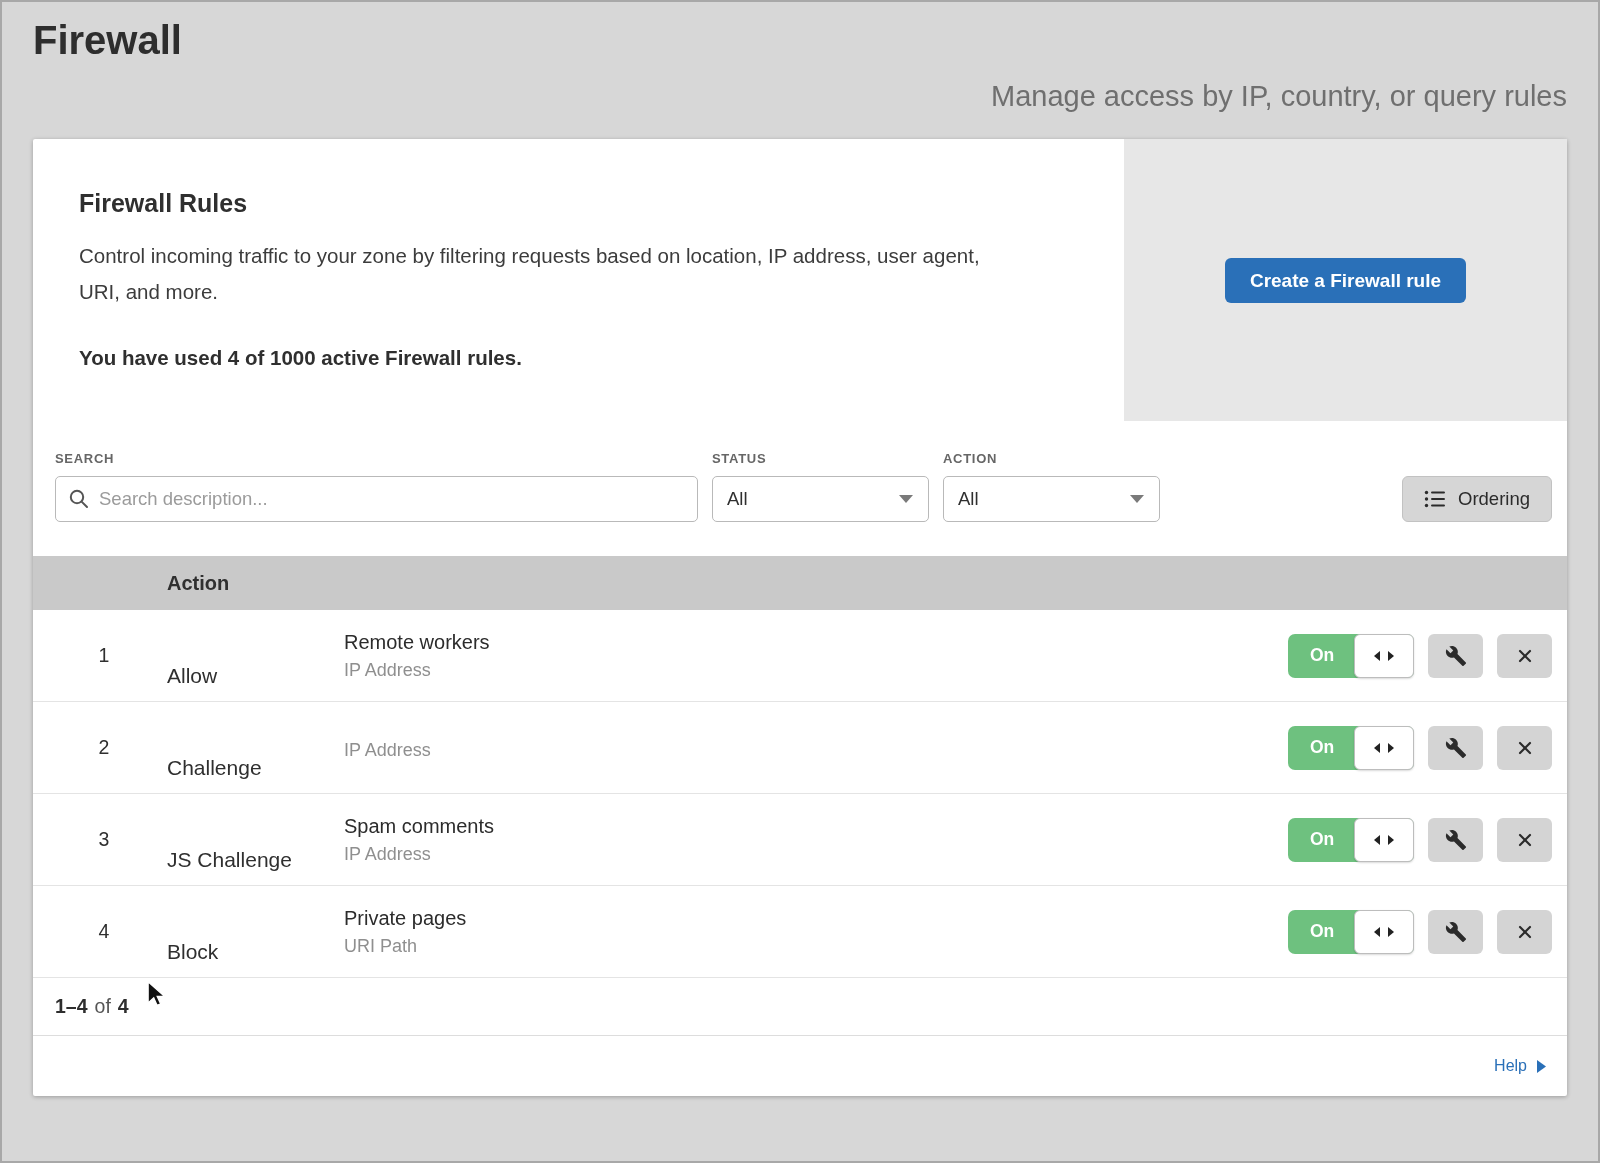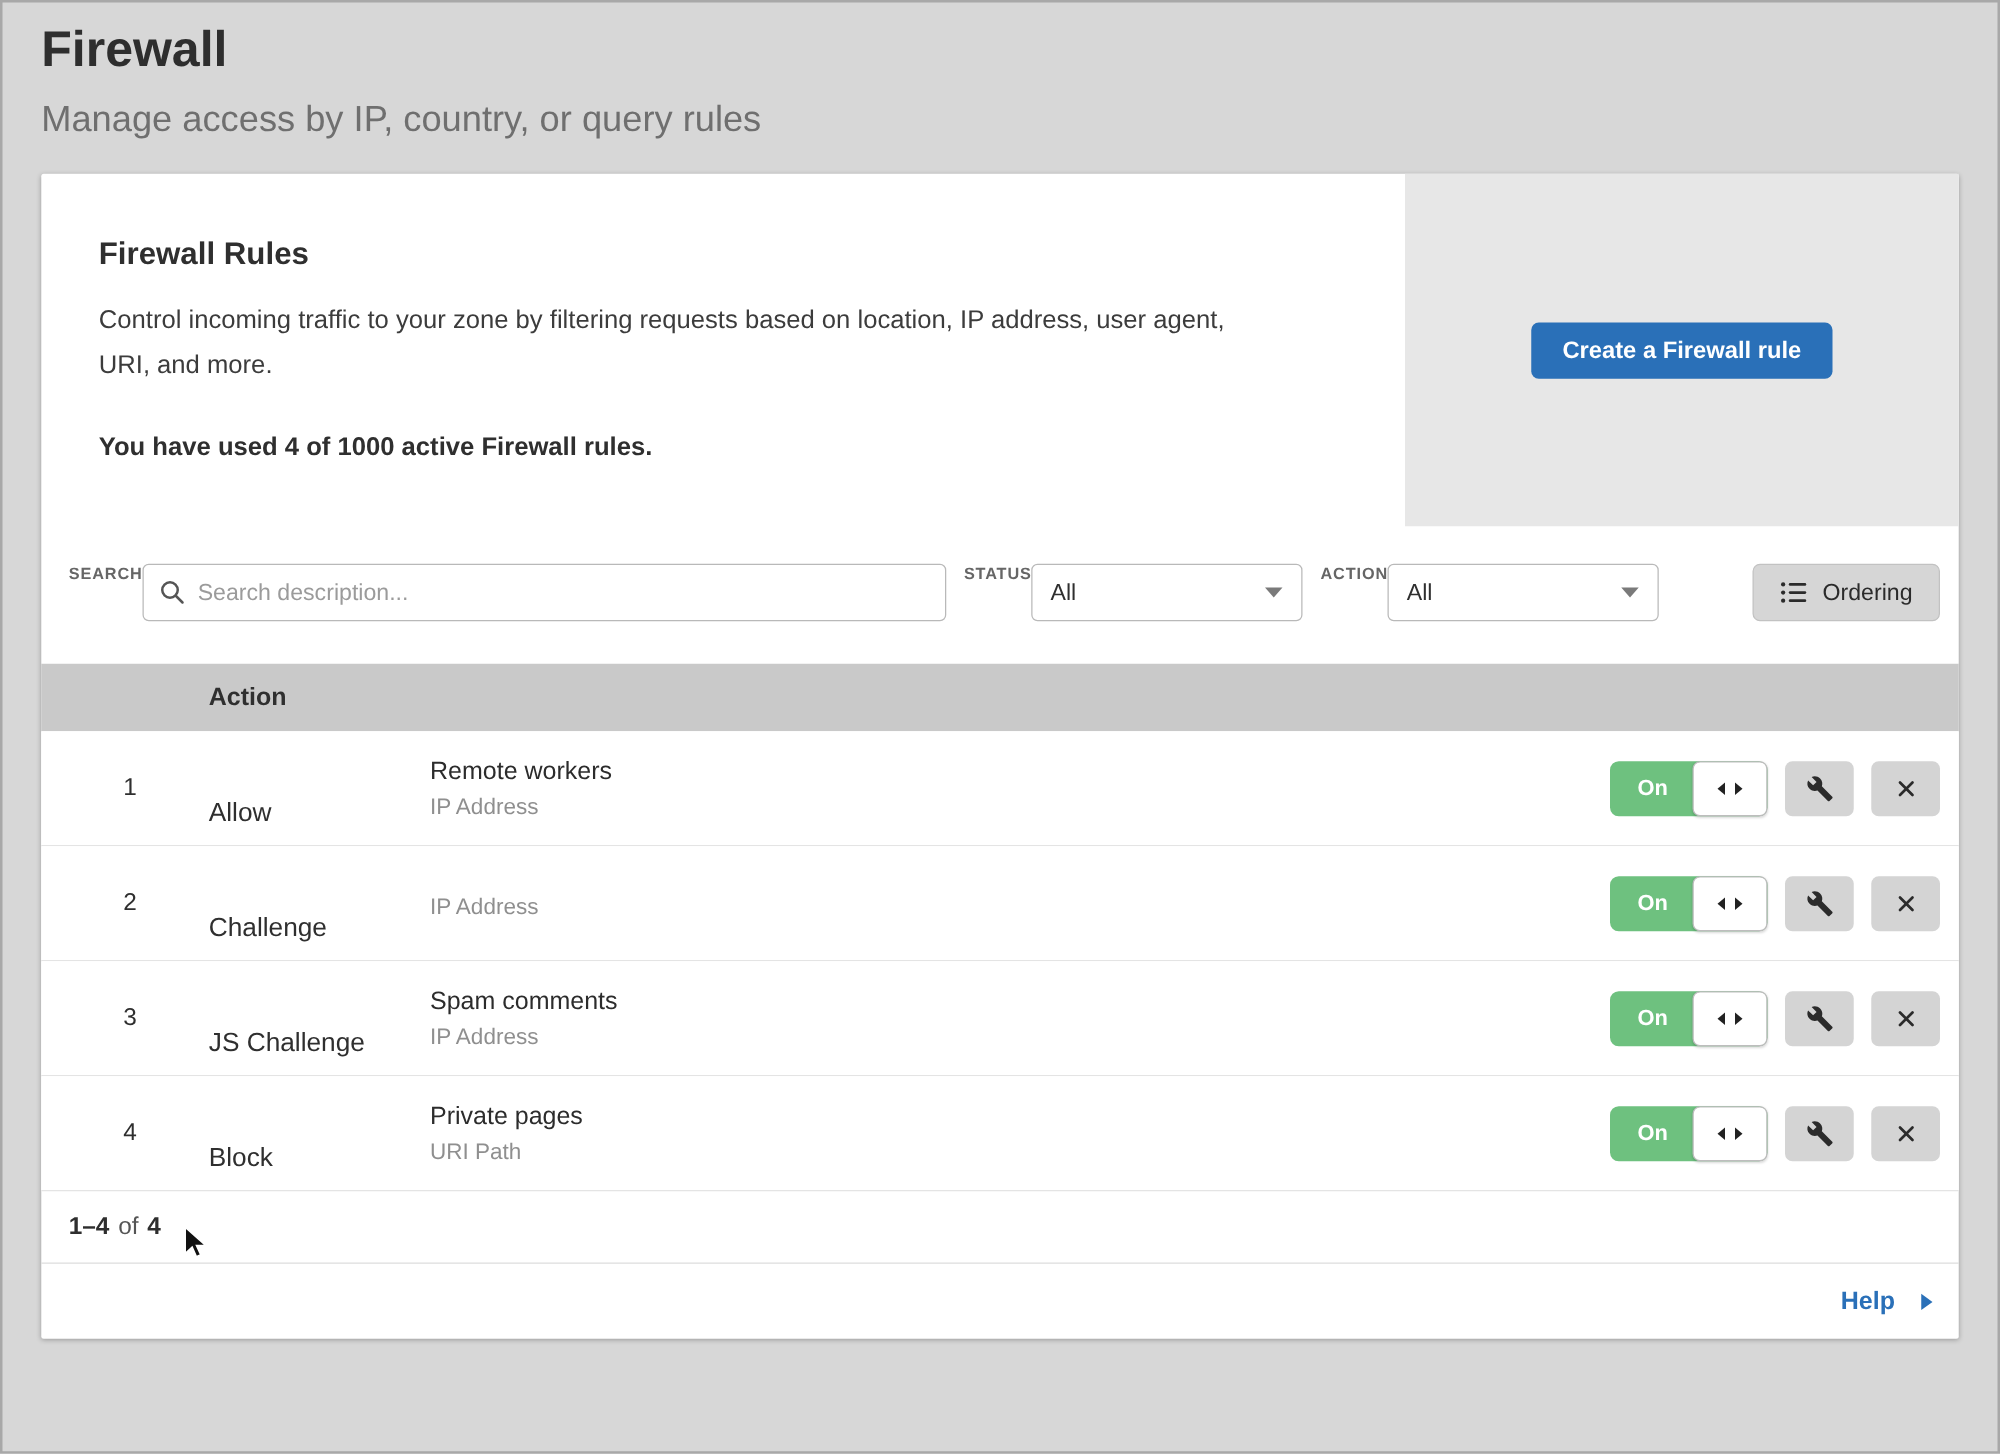--- a/index.html
+++ b/index.html
@@ -6,40 +6,40 @@
   body { margin: 0; background: #c4c4c4; }
   .screen {
     width: 1600px; height: 1163px; position: relative; overflow: hidden;
     background: #d7d7d7;
     box-shadow: inset 0 0 0 2px #a8a8a8;
     font-family: "Liberation Sans", "DejaVu Sans", sans-serif;
     color: #333;
   }
   .page { padding: 10px 33px 0; }
   .page-title { font-size: 40px; font-weight: bold; color: #2e2e2e; margin: 8px 0 0; }
-  .page-subtitle { font-size: 29px; color: #6f6f6f; font-weight: normal; margin: 17px 0 26px; }
+  .page-subtitle { font-size: 29px; color: #6f6f6f; font-weight: normal; margin: 17px 0 26px; text-align: right; }
 
   .card { background: #fff; border-radius: 2px; box-shadow: 0 1px 4px rgba(0,0,0,0.28); }
 
   
   .intro { display: flex; min-height: 282px; }
   .intro-left { flex: 1; padding: 50px 40px 40px 46px; }
   .intro-heading { font-size: 25px; font-weight: bold; color: #2f2f2f; margin: 0; }
   .intro-description { font-size: 20.5px; line-height: 1.76; color: #3c3c3c; margin: 20px 0 0; max-width: 945px; }
   .usage { font-size: 20.5px; font-weight: bold; color: #2f2f2f; margin-top: 36px; }
   .intro-right { width: 443px; background: #e7e7e7; display: flex; align-items: center; justify-content: center; }
   .create-btn {
     background: #2a70b8; color: #fff; border: none; border-radius: 6px;
     font-family: inherit; font-size: 19px; font-weight: bold;
     height: 45px; padding: 12px 25px; cursor: pointer;
   }
 
   
   .filters { display: flex; align-items: flex-end; gap: 14px; padding: 30px 15px 34px 22px; }
-  .filter-col { display: flex; flex-direction: row; }
+  .filter-col { display: flex; flex-direction: column; }
   .filter-label { font-size: 13px; font-weight: bold; color: #666; letter-spacing: 0.7px; margin-bottom: 10px; }
   .search-wrap { position: relative; width: 643px; }
   .search-input {
     width: 100%; height: 46px; border: 1px solid #b9b9b9; border-radius: 5px;
     padding: 0 14px 0 43px; font-size: 18.5px; font-family: inherit; color: #333; background: #fff;
   }
   .search-input::placeholder { color: #9b9b9b; }
   .search-icon { position: absolute; left: 13px; top: 12px; }
   .select {
     width: 217px; height: 46px; border: 1px solid #b9b9b9; border-radius: 5px; background: #fff;
@@ -82,21 +82,21 @@
   .icon-btn {
     width: 55px; height: 44px; background: #d4d4d4; border: none; border-radius: 6px;
     display: flex; align-items: center; justify-content: center; cursor: pointer;
   }
 
   .pagination { height: 58px; display: flex; align-items: center; padding-left: 22px; font-size: 19.5px; border-bottom: 1px solid #dddddd; }
   .pg-range, .pg-total { font-weight: bold; color: #2e2e2e; }
   .pg-of { color: #555; margin: 0 7px; }
 
   .help-row { height: 60px; display: flex; align-items: center; justify-content: flex-end; padding-right: 20px; }
-  .help-link { display: flex; align-items: center; gap: 20px; color: #2a70b8; font-size: 20px; font-weight: bold; text-decoration: none; cursor: pointer; }
+  .help-link { display: flex; align-items: center; gap: 9px; color: #2a70b8; font-size: 16px; font-weight: normal; text-decoration: none; cursor: pointer; }
 
   .cursor { position: absolute; left: 146px; top: 981px; pointer-events: none; }
 </style>
 </head>
 <body>
 
 <div class="screen">
   <div class="page">
     <h1 class="page-title">Firewall</h1>
     <div class="page-subtitle">Manage access by IP, country, or query rules</div>

